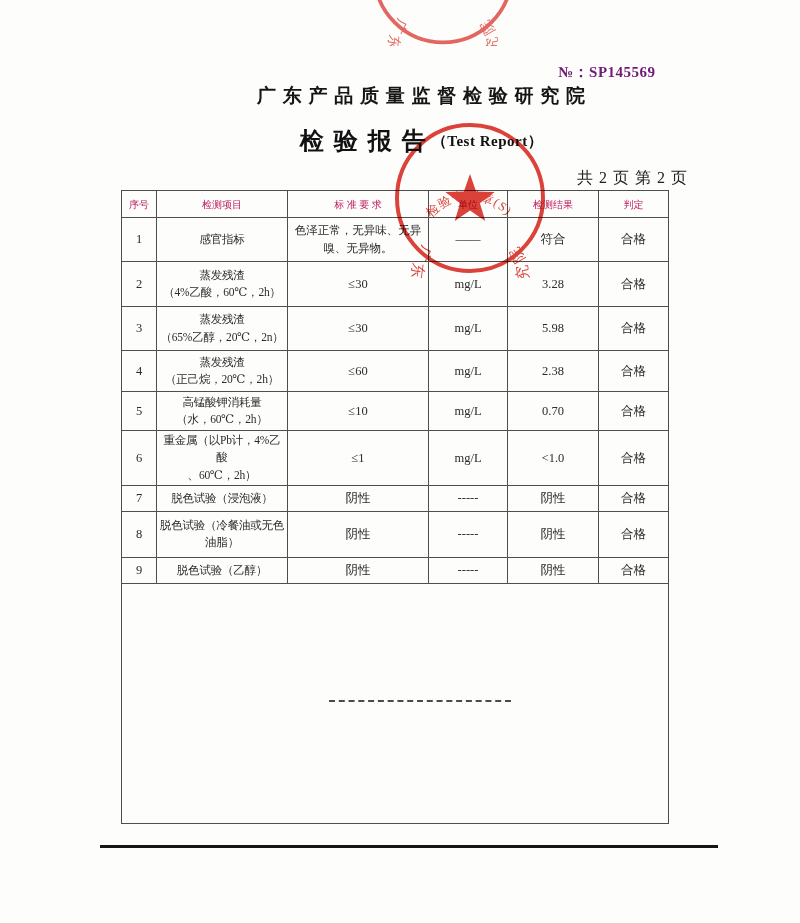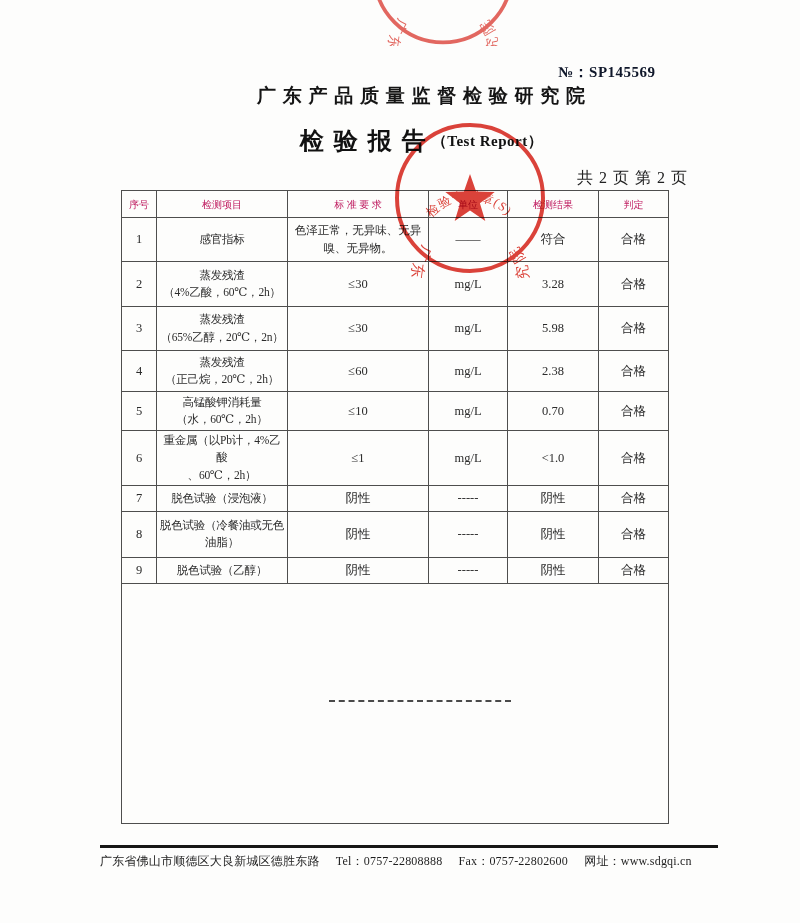--- a/index.html
+++ b/index.html
@@ -1,20 +1,20 @@
 <!DOCTYPE html>
 <html><head>
 <meta charset="utf-8">
 <style>
   html,body{margin:0;padding:0;}
   body{background:#ffffff;}
   #page{position:relative;width:800px;height:923px;background:#fdfdfc;overflow:hidden;
         font-family:"Liberation Serif","DejaVu Serif",serif;color:#2b2b2b;}
   
-  .report-no{position:absolute;left:558px;top:63px;font-size:15px;font-weight:bold;color:#0f172a;letter-spacing:.5px;text-align:center;}
+  .report-no{position:absolute;left:558px;top:63px;font-size:15px;font-weight:bold;color:#701a75;letter-spacing:.5px;text-align:center;}
   .centerband{position:absolute;left:0;width:789px;text-align:center;padding-left:27px;}
   .institute-cn{top:83px;font-size:19px;font-weight:bold;color:#151515;letter-spacing:1px;}
   .institute-en{top:106px;font-size:13px;font-weight:bold;color:#1a1a1a;letter-spacing:.2px;}
   .title-row{top:125px;color:#111;}
   .title-cn{font-size:24px;font-weight:bold;letter-spacing:2px;vertical-align:middle;}
   .title-en{font-size:15px;font-weight:bold;vertical-align:middle;letter-spacing:.5px;}
   .page-indicator{position:absolute;left:577px;top:168px;font-size:16px;color:#222;letter-spacing:1px;}
   
   .tbl{position:absolute;left:121px;top:190px;width:547px;border-collapse:collapse;table-layout:fixed;
        border:1.5px solid #3d3d3d;}
@@ -185,20 +185,14 @@
       <text font-size="15" letter-spacing="5" fill="currentColor">
         <textPath href="#ring1" startOffset="8">广东产品质量监督检验研究院</textPath>
       </text>
       <text font-size="12.5" letter-spacing="1" fill="currentColor">
         <textPath href="#bot1" startOffset="5">检验专用章(S)</textPath>
       </text>
     </svg>
   </div>
 
   <div class="footer-rule"></div>
-  <div class="footer-text">
-    <span>广东省佛山市顺德区大良新城区德胜东路</span>
-    <span>Tel：0757-22808888</span>
-    <span>Fax：0757-22802600</span>
-    <span>网址：www.sdgqi.cn</span>
-  </div>
 
 </div>
 
 </body></html>

